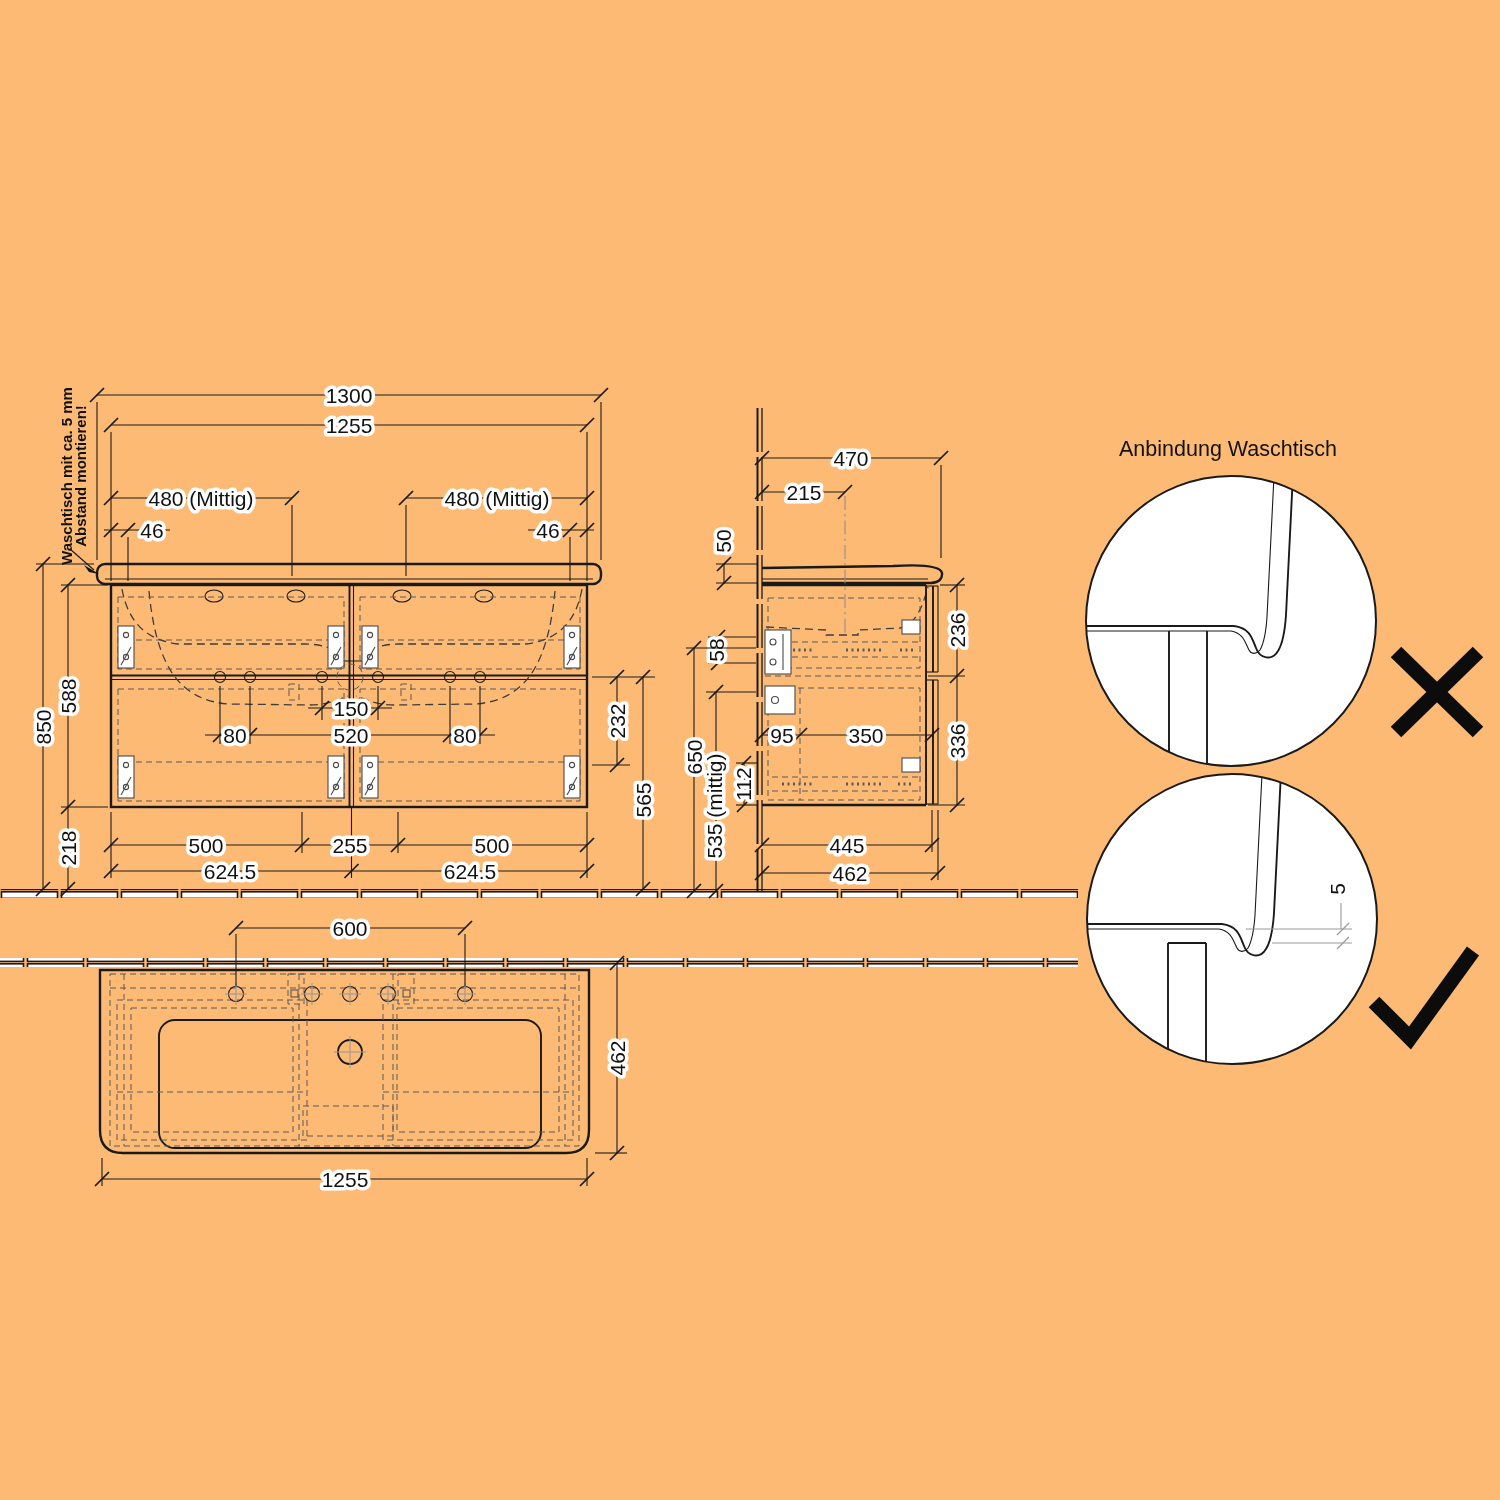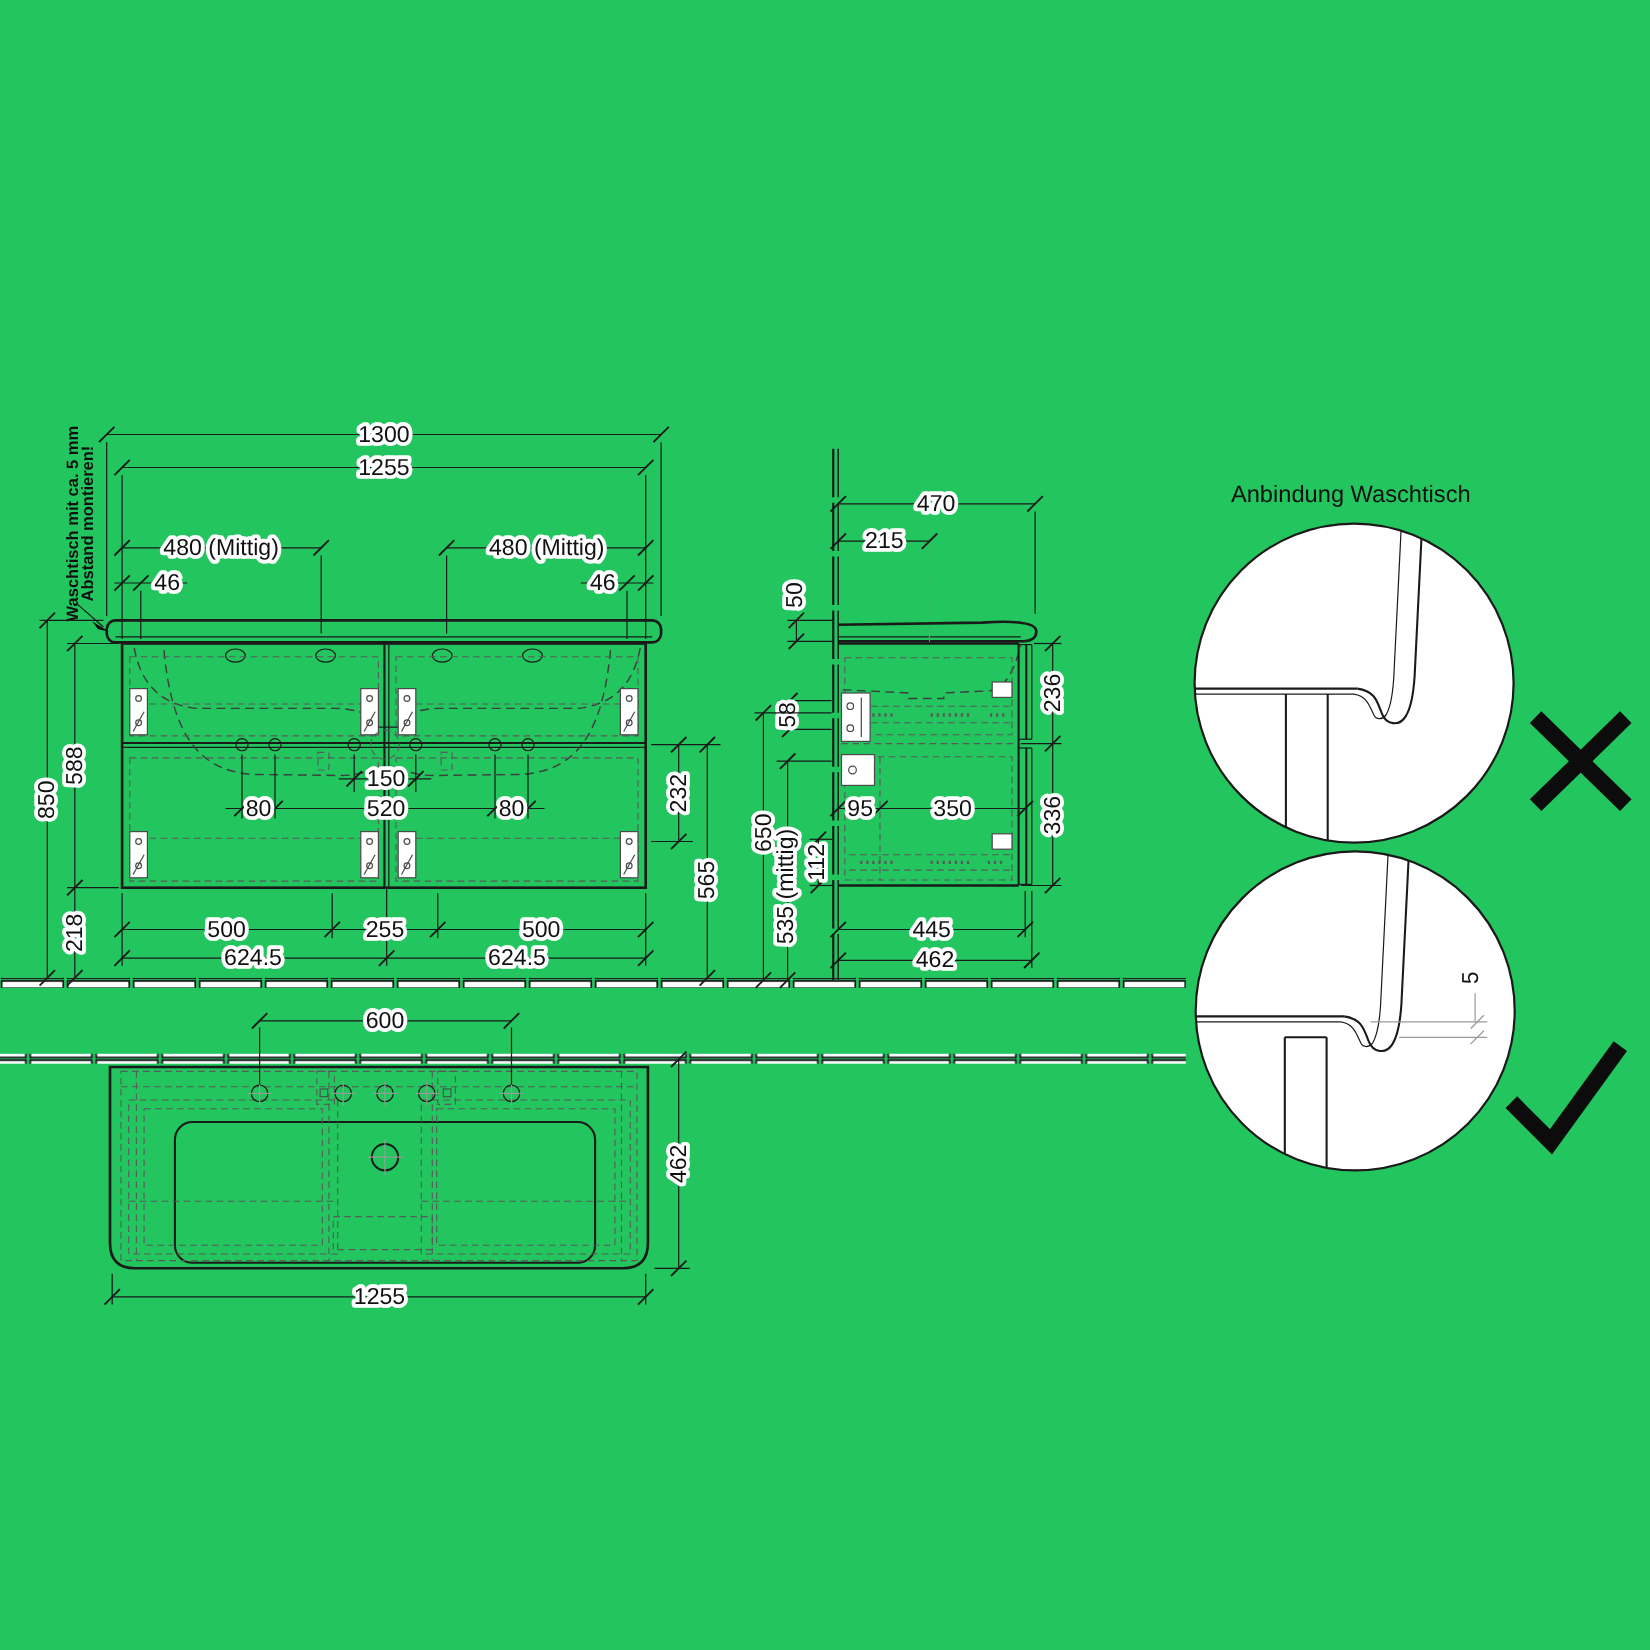--- a/index.html
+++ b/index.html
@@ -1,16 +1,16 @@
 <!DOCTYPE html>
 <html><head>
 <meta charset="utf-8">
 <style>
   html,body{margin:0;padding:0;background:#fff;}
-  .stage{position:relative;width:1500px;height:1500px;background:#22c55e;overflow:hidden;
+  .stage{position:relative;width:1500px;height:1500px;background:#fdba74;overflow:hidden;
          font-family:"Liberation Sans",sans-serif;}
   svg{display:block}
   
   .o  {stroke:#1a1a1a;fill:none;stroke-width:2.4;}
   .o2 {stroke:#1a1a1a;fill:none;stroke-width:1.9;}
   .t  {stroke:#1a1a1a;fill:none;stroke-width:1.1;}          
   .d  {stroke:#3d3d3d;fill:none;stroke-width:1.3;stroke-dasharray:8 5;}   
   .d2 {stroke:#5a5a5a;fill:none;stroke-width:1;stroke-dasharray:6 4;}     
   .dots{stroke:#5a5a5a;fill:none;stroke-width:3;stroke-dasharray:2 3.5;}
   .cl {stroke:#8a8a8a;fill:none;stroke-width:1;stroke-dasharray:14 4 2.5 4;} 

